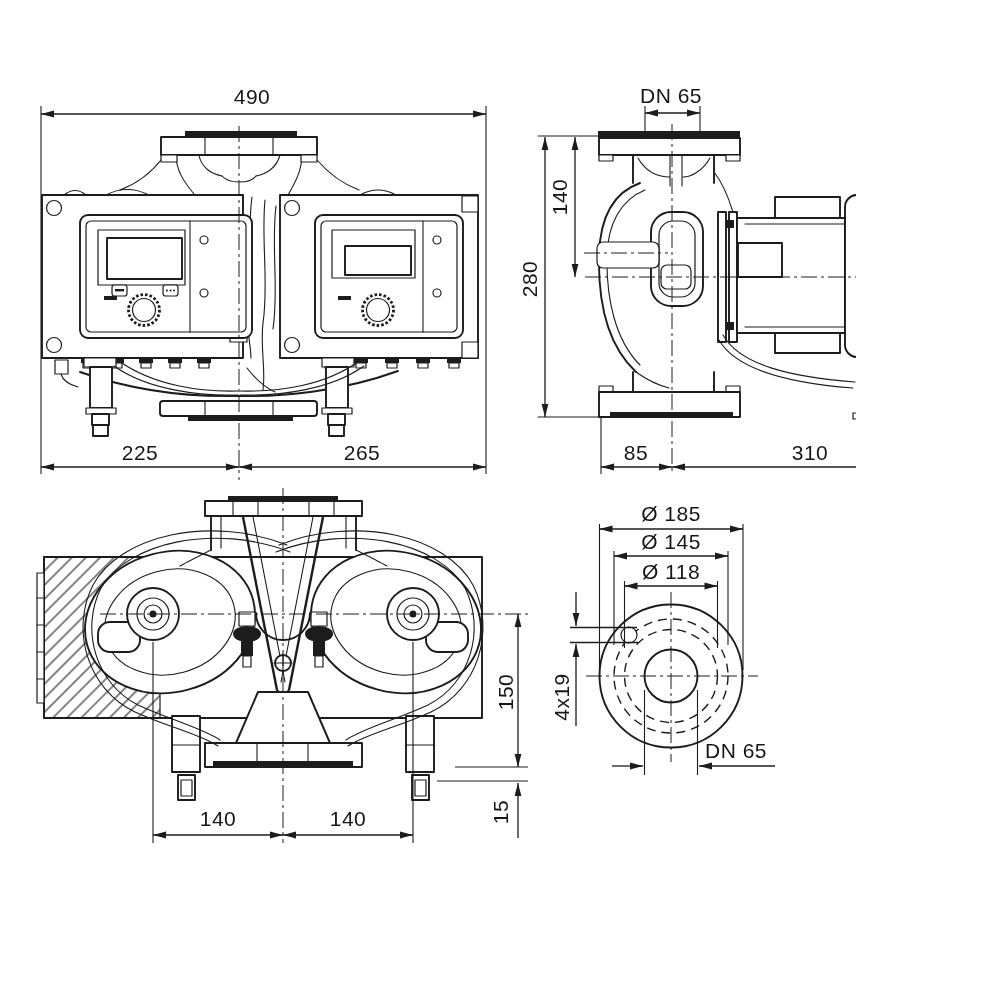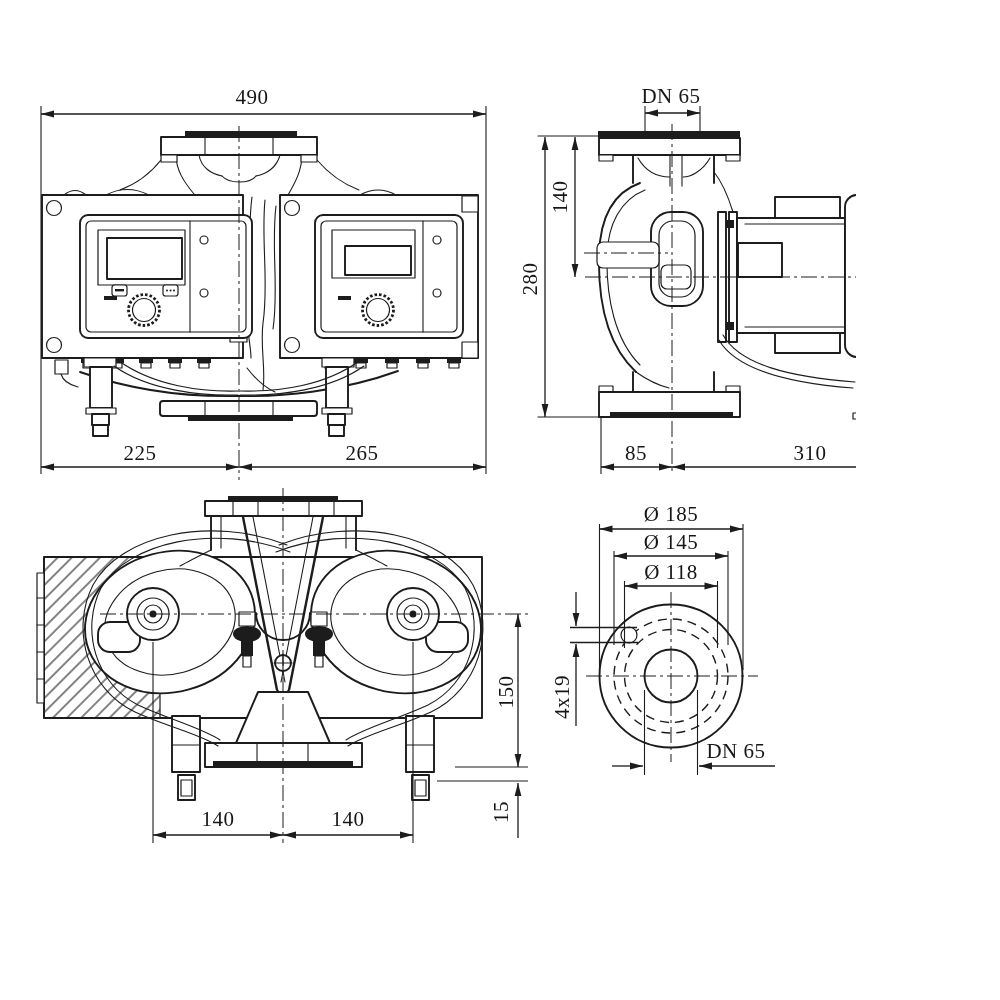--- a/index.html
+++ b/index.html
@@ -1,17 +1,17 @@
 <!DOCTYPE html>
 <html><head>
 <meta charset="utf-8">
 <style>
   html,body{margin:0;padding:0;background:#ffffff;}
   .sheet{position:relative;width:856px;height:1000px;background:#ffffff;overflow:hidden;
-         font-family:Liberation Serif, serif;text-align:center;}
+         font-family:Liberation Sans, sans-serif;text-align:center;}
   svg{position:absolute;left:0;top:0;}
   .ln{fill:none;stroke:#1c1c1c;stroke-width:1.9;stroke-linecap:round;stroke-linejoin:round;}
   .hv{fill:none;stroke:#1c1c1c;stroke-width:2.4;stroke-linejoin:round;}
   .tn{fill:none;stroke:#1c1c1c;stroke-width:1.1;stroke-linecap:round;}
   .wh{fill:#ffffff;stroke:#1c1c1c;stroke-width:1.9;stroke-linejoin:round;}
   .w2{fill:#ffffff;stroke:#1c1c1c;stroke-width:1.2;stroke-linejoin:round;}
   .dk{fill:#1c1c1c;stroke:none;}
   .dim{fill:none;stroke:#1c1c1c;stroke-width:1.3;}
   .ext{fill:none;stroke:#1c1c1c;stroke-width:1.1;}
   .cl{fill:none;stroke:#1c1c1c;stroke-width:1;stroke-dasharray:16 4 3 4;}

